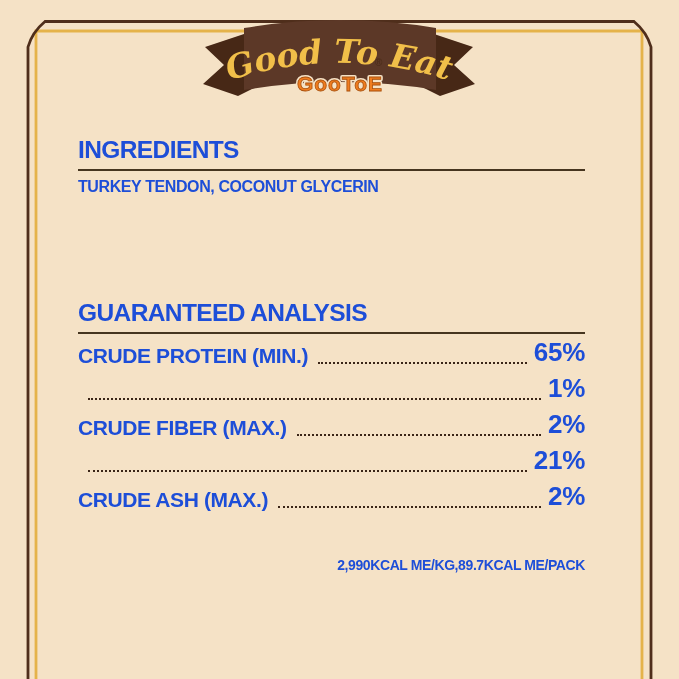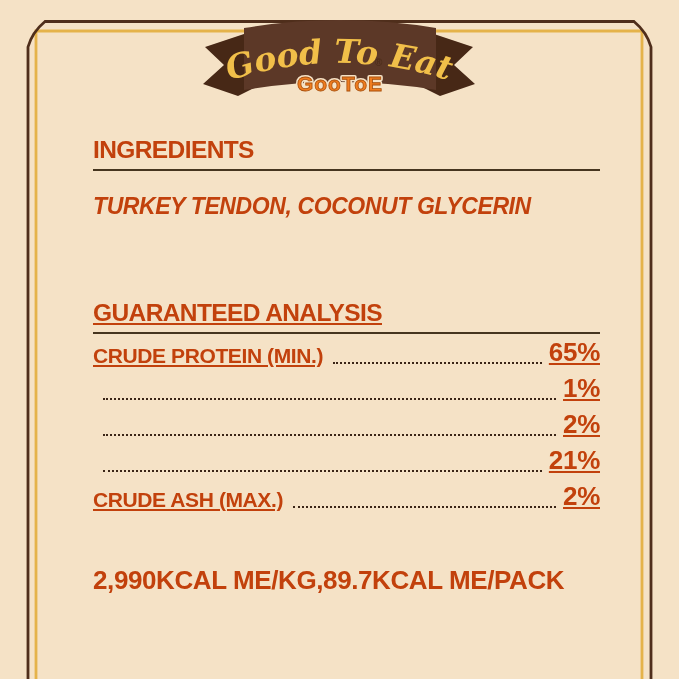--- a/index.html
+++ b/index.html
@@ -7,57 +7,56 @@
     width:679px; height:679px;
     background:#f5e2c6;
     position:relative;
     overflow:hidden;
     font-family:"Liberation Sans", sans-serif;
   }
   svg { display:block; }
   .frame-svg { position:absolute; left:0; top:0; z-index:1; }
   .ribbon-svg { position:absolute; left:193px; top:4px; z-index:2; }
 
-  .content { position:absolute; left:93px; width:507px; z-index:3; color:#c2410c; }
+  .content { position:absolute; left:78px; width:507px; z-index:3; color:#1d4ed8; }
 
   .section-heading {
     margin:0;
     font-size:24.5px; font-weight:bold; letter-spacing:-0.6px;
     line-height:1.18;
     padding-bottom:4px;
     border-bottom:2px solid #46351f;
   }
   .qualifier { font-size:16.5px; font-weight:bold; letter-spacing:-0.3px; margin-left:6px; }
 
   #ingredients { top:136px; }
   .ingredients-text {
-    margin-top:22px;
-    font-size:23px; font-weight:bold; letter-spacing:-0.4px;font-style:italic;
+    margin-top:7px;
+    font-size:16px; font-weight:bold; letter-spacing:-0.4px;
   }
 
-  #analysis { top:299px;text-decoration:underline; }
+  #analysis { top:299px; }
   .ga-rows { margin-top:2px; }
   .ga-row {
     display:flex; align-items:flex-end;
     height:36px; padding-bottom:5px;
     box-sizing:border-box;
   }
   .ga-label { font-size:21px; font-weight:bold; letter-spacing:-0.4px; line-height:1.1; white-space:nowrap; }
   .ga-leader {
     flex:1;
     border-bottom:2px dotted #3a2517;
     margin:0 7px 3px 10px;
     min-width:20px;
   }
   .ga-value { font-size:26px; font-weight:bold; letter-spacing:-0.3px; line-height:1.1; white-space:nowrap; }
 
   #calorie { top:557px; }
   .calorie-text {
-    margin-top:8px;
-    font-size:26px; font-weight:bold; letter-spacing:-0.4px;
+    font-size:14px; font-weight:bold; letter-spacing:-0.4px;text-align:right;
   }
 </style>
 </head>
 <body>
 
 <svg class="frame-svg" width="679" height="679" viewBox="0 0 679 679">
   <path d="M 36 679 L 36 31 L 642 31 L 642 679" fill="none" stroke="#e5b34a" stroke-width="2.8"></path>
   <path d="M 28 679 L 28 47 C 31 36 36 29 45 21.5 L 634 21.5 C 643 29 648 36 651 47 L 651 679" fill="none" stroke="#4f2e1b" stroke-width="2.8"></path>
 </svg>
 
@@ -93,20 +92,21 @@
     <div class="ga-row">
       <span class="ga-label">CRUDE PROTEIN (MIN.)</span>
       <span class="ga-leader"></span>
       <span class="ga-value">65%</span>
     </div>
     <div class="ga-row">
       <span class="ga-leader"></span>
       <span class="ga-value">1%</span>
     </div>
     <div class="ga-row">
+      <span class="ga-label">CRUDE FIBER (MAX.)</span>
       <span class="ga-leader"></span>
       <span class="ga-value">2%</span>
     </div>
     <div class="ga-row">
       <span class="ga-leader"></span>
       <span class="ga-value">21%</span>
     </div>
     <div class="ga-row">
       <span class="ga-label">CRUDE ASH (MAX.)</span>
       <span class="ga-leader"></span>

